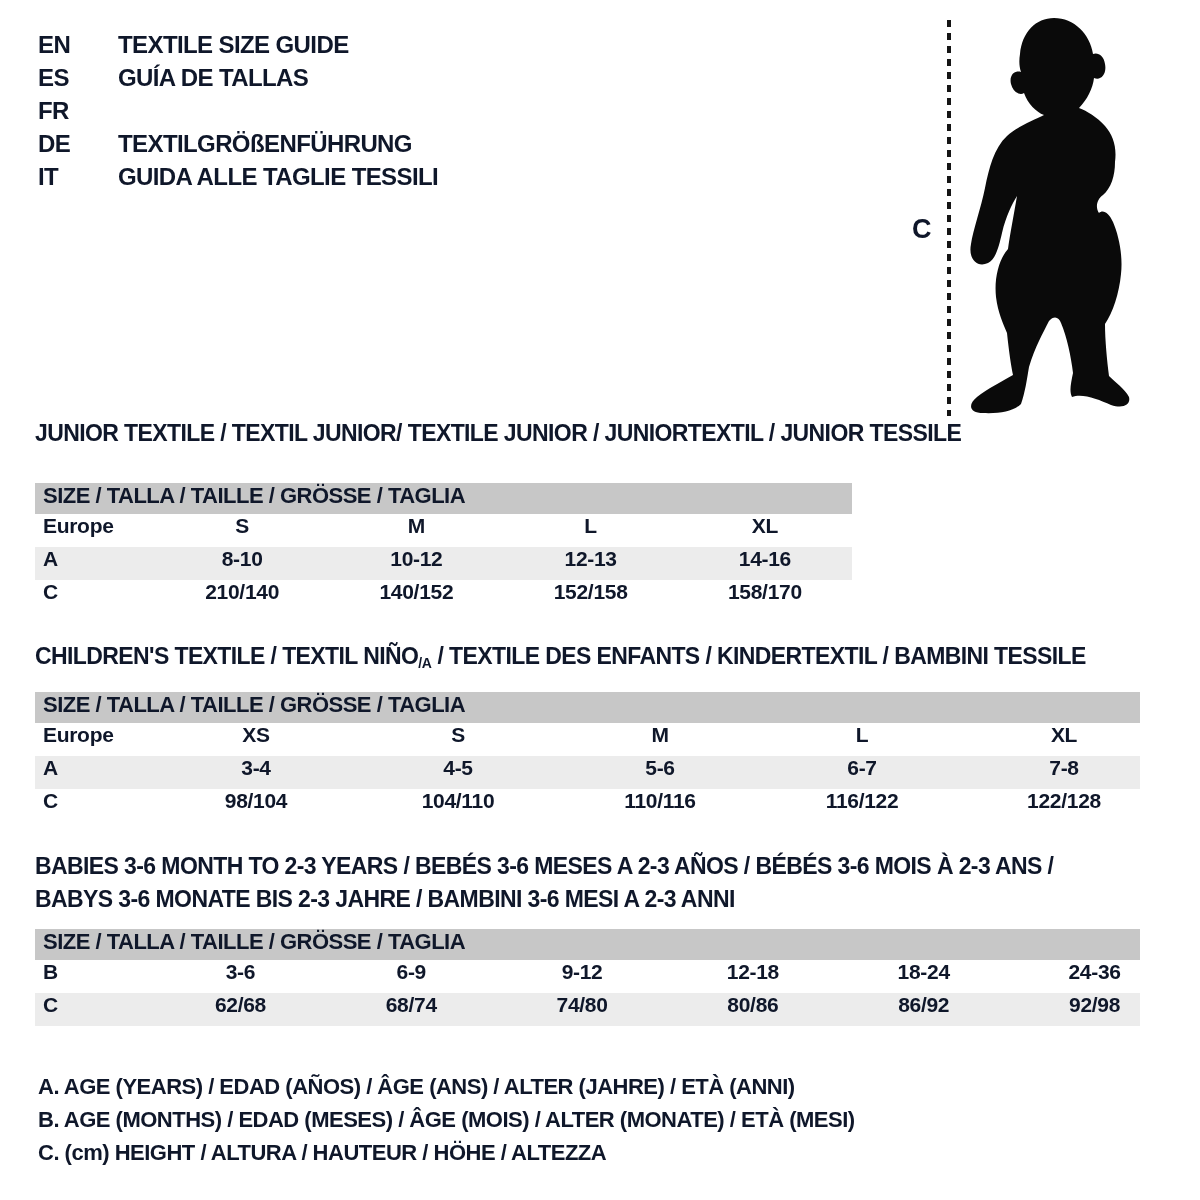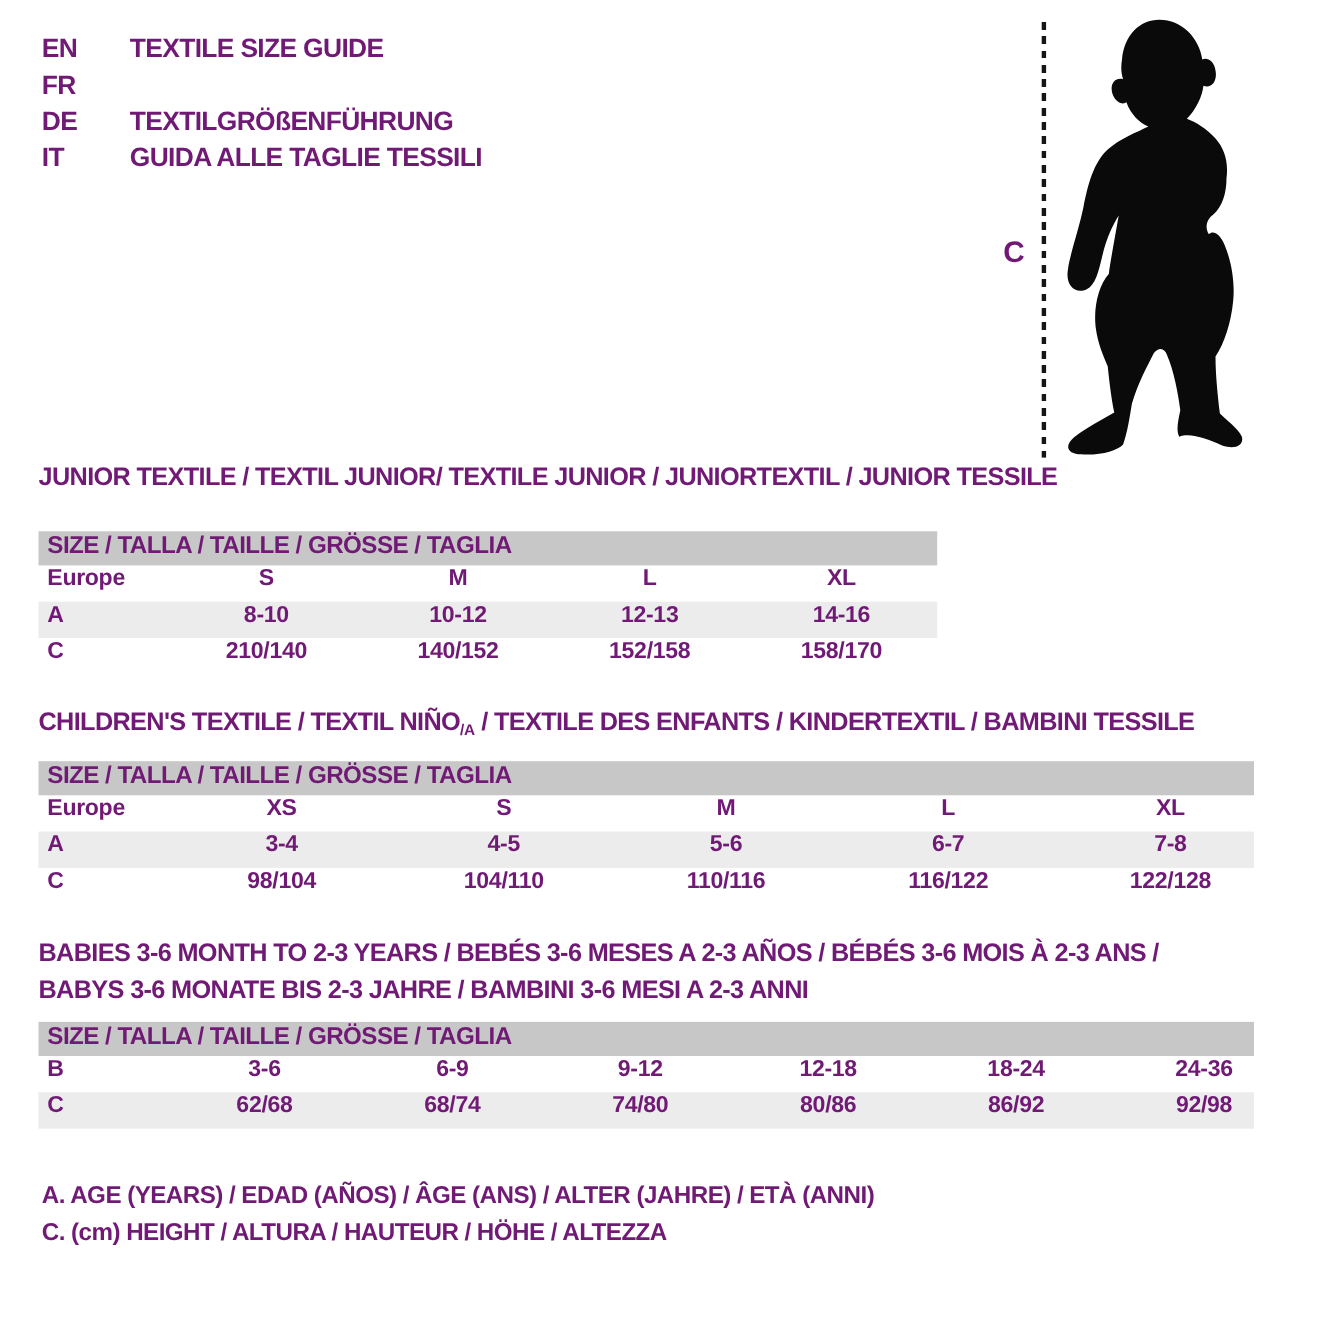--- a/index.html
+++ b/index.html
@@ -1,21 +1,21 @@
 <!DOCTYPE html>
 <html><head>
 <meta charset="utf-8">
 <style>
   html, body { margin: 0; padding: 0; background: #ffffff; }
   #canvas {
     position: relative;
     width: 1140px;
     height: 1200px;
     background: #ffffff;
-    color: #701a75;
+    color: #0f172a;
     font-family: "Liberation Sans", sans-serif;
     font-weight: bold;
     overflow: hidden;
   }
 
   
   .lang-block { position: absolute; left: 38px; top: 28px; }
   .lang-row { display: flex; height: 33px; align-items: center; }
   .lang-code { width: 80px; font-size: 24px; letter-spacing: -0.6px; }
   .lang-label { font-size: 24px; letter-spacing: -0.6px; white-space: nowrap; }
@@ -49,20 +49,24 @@
 </style>
 </head>
 <body>
 
 <div id="canvas">
 
   <div class="lang-block">
     <div class="lang-row">
       <span class="lang-code">EN</span>
       <span class="lang-label">TEXTILE SIZE GUIDE</span>
+    </div>
+    <div class="lang-row">
+      <span class="lang-code">ES</span>
+      <span class="lang-label">GUÍA DE TALLAS</span>
     </div>
     <div class="lang-row">
       <span class="lang-code">FR</span>
     </div>
     <div class="lang-row">
       <span class="lang-code">DE</span>
       <span class="lang-label">TEXTILGRÖßENFÜHRUNG</span>
     </div>
     <div class="lang-row">
       <span class="lang-code">IT</span>
@@ -200,16 +204,17 @@
       <span class="cell">68/74</span>
       <span class="cell">74/80</span>
       <span class="cell">80/86</span>
       <span class="cell">86/92</span>
       <span class="cell">92/98</span>
     </div>
   </div>
 
   <div class="legend-block">
     <div class="legend-line">A. AGE (YEARS) / EDAD (AÑOS) / ÂGE (ANS) / ALTER (JAHRE) / ETÀ (ANNI)</div>
+    <div class="legend-line">B. AGE (MONTHS) / EDAD (MESES) / ÂGE (MOIS) / ALTER (MONATE) / ETÀ (MESI)</div>
     <div class="legend-line">C. (cm) HEIGHT / ALTURA / HAUTEUR / HÖHE / ALTEZZA</div>
   </div>
 
 </div>
 
 </body></html>

